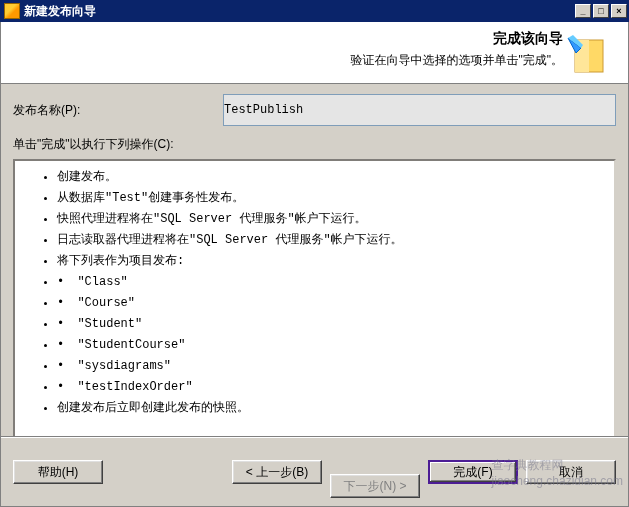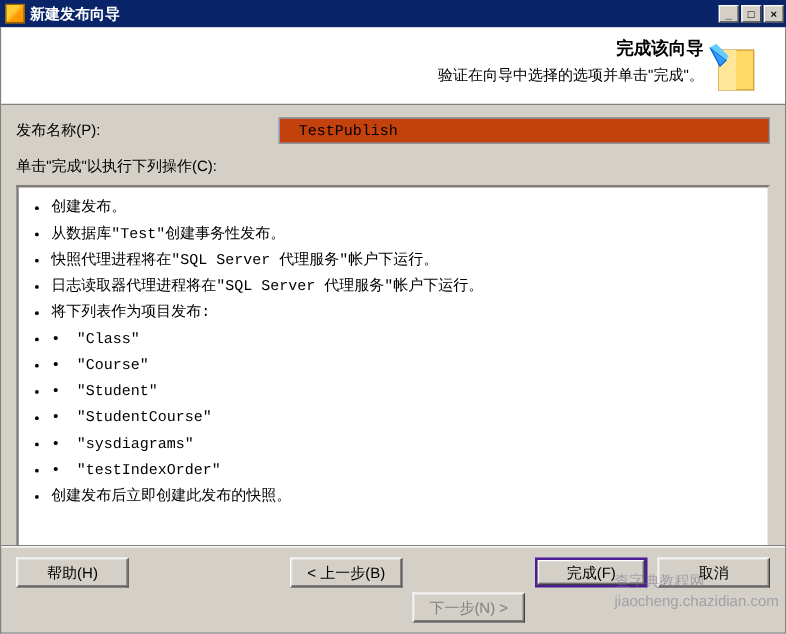--- a/index.html
+++ b/index.html
@@ -72,48 +72,48 @@
 .content {
   flex: 1;
   background: #d4d0c8;
   padding: 10px 12px 4px 12px;
   overflow: hidden;
 }
 .row1 { display: flex; align-items: center; margin-bottom: 10px; }
 .label { width: 210px; }
 .text-input {
   flex: 1;
-  height: 21px;
+  height: 32px;
   border: 1px solid #7f9db9;
-  background: #c2410c;
-  padding: 2px 15px;
+  background: #e5e5e5;
+  padding: 2px 0;
   font-family: "Courier New", monospace;
   font-size: 12px;
 }
 .instruction { margin-bottom: 6px; }
 .list-box {
   background: #fff;
   border: 2px inset #d4d0c8;
   height: 302px;
   overflow: auto;
-  padding: 4px 8px;
+  padding: 4px 24px;
   font-family: "SimSun", "宋体", "Courier New", monospace;
 }
 .list-box ul { list-style: disc; padding-left: 18px; }
 .list-box .bold-line { font-weight: bold; margin: 10px 0 6px 0; }
 .list-box li { margin: 3px 0; line-height: 1.5; }
 .nested { padding-left: 38px; list-style: none; }
 .nested li::before { content: "• "; margin-right: 6px; }
 .footer {
   border-top: 1px solid #fff;
   box-shadow: 0 -1px 0 #808080;
   padding: 8px 12px;
   display: flex;
   gap: 8px;
-  align-items: flex-start;
+  align-items: center;
 }
 .footer-spacer { flex: 1; }
 .btn {
   min-width: 90px;
   height: 24px;
   background: #d4d0c8;
   border: 1px solid #404040;
   border-top-color: #fff;
   border-left-color: #fff;
   box-shadow: inset -1px -1px 0 #808080, inset 1px 1px 0 #dfdfdf;

